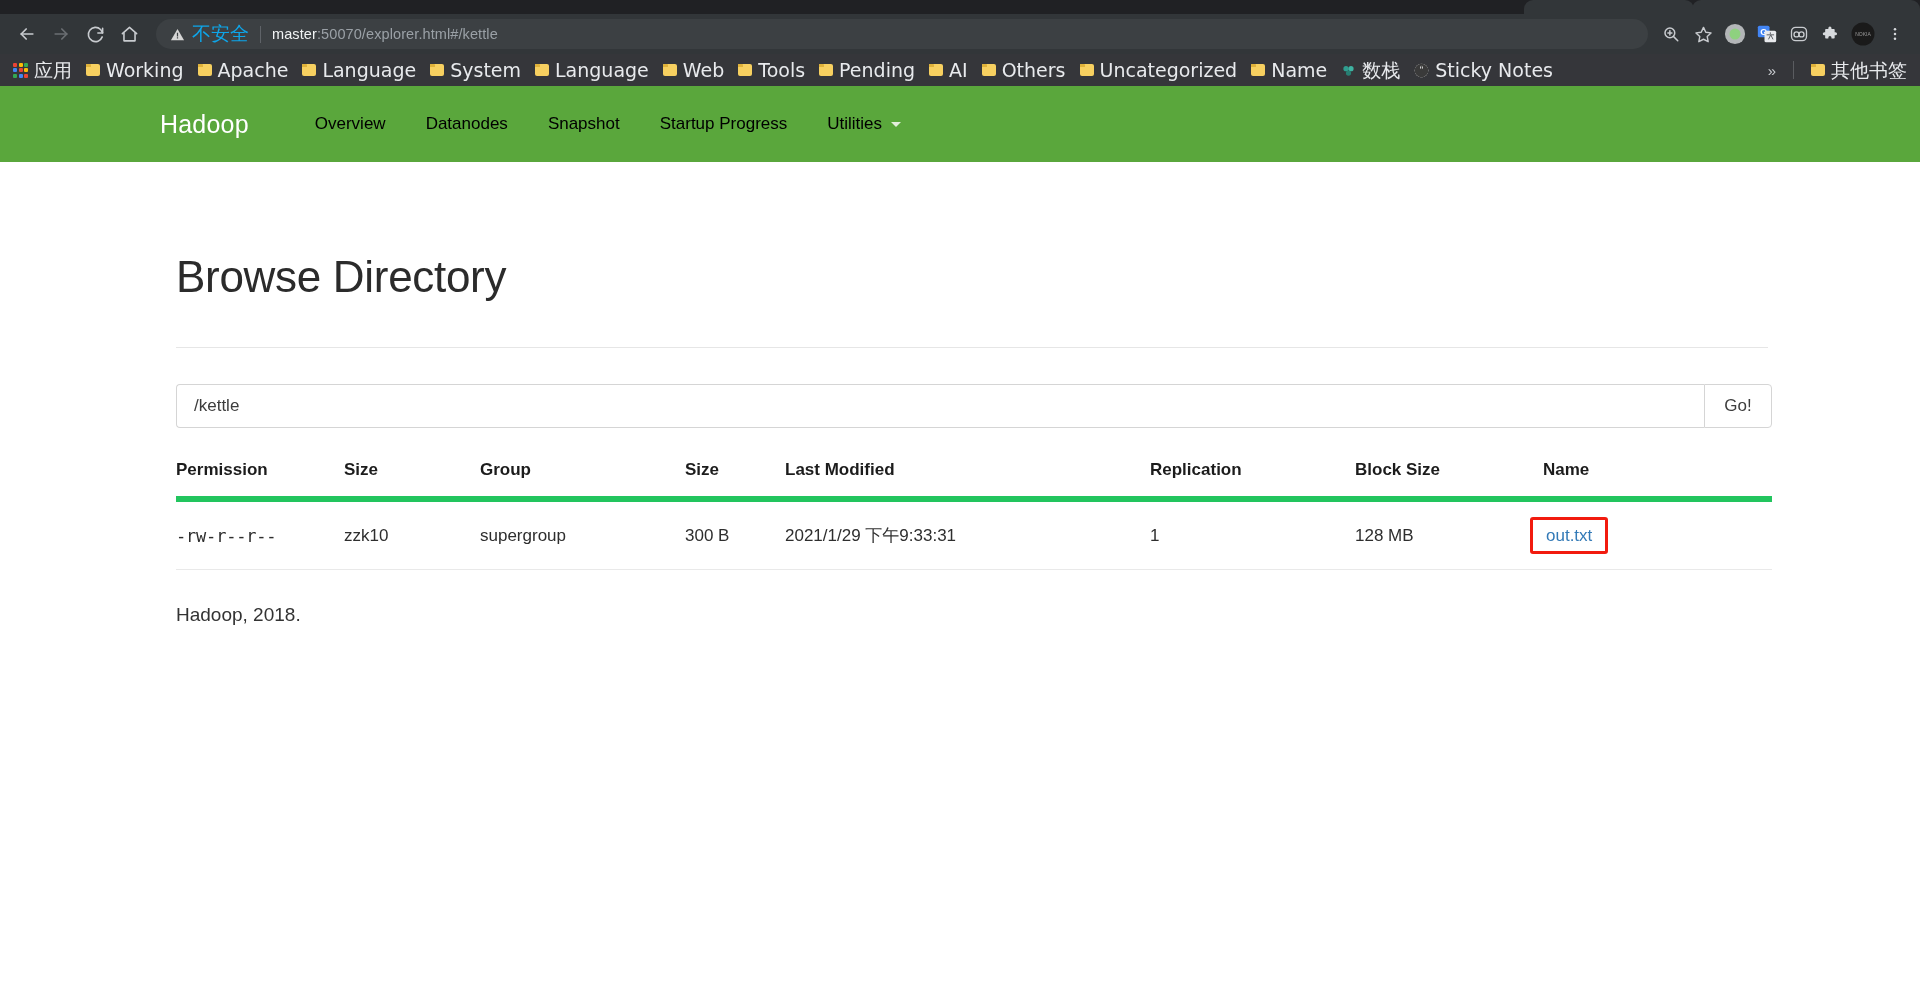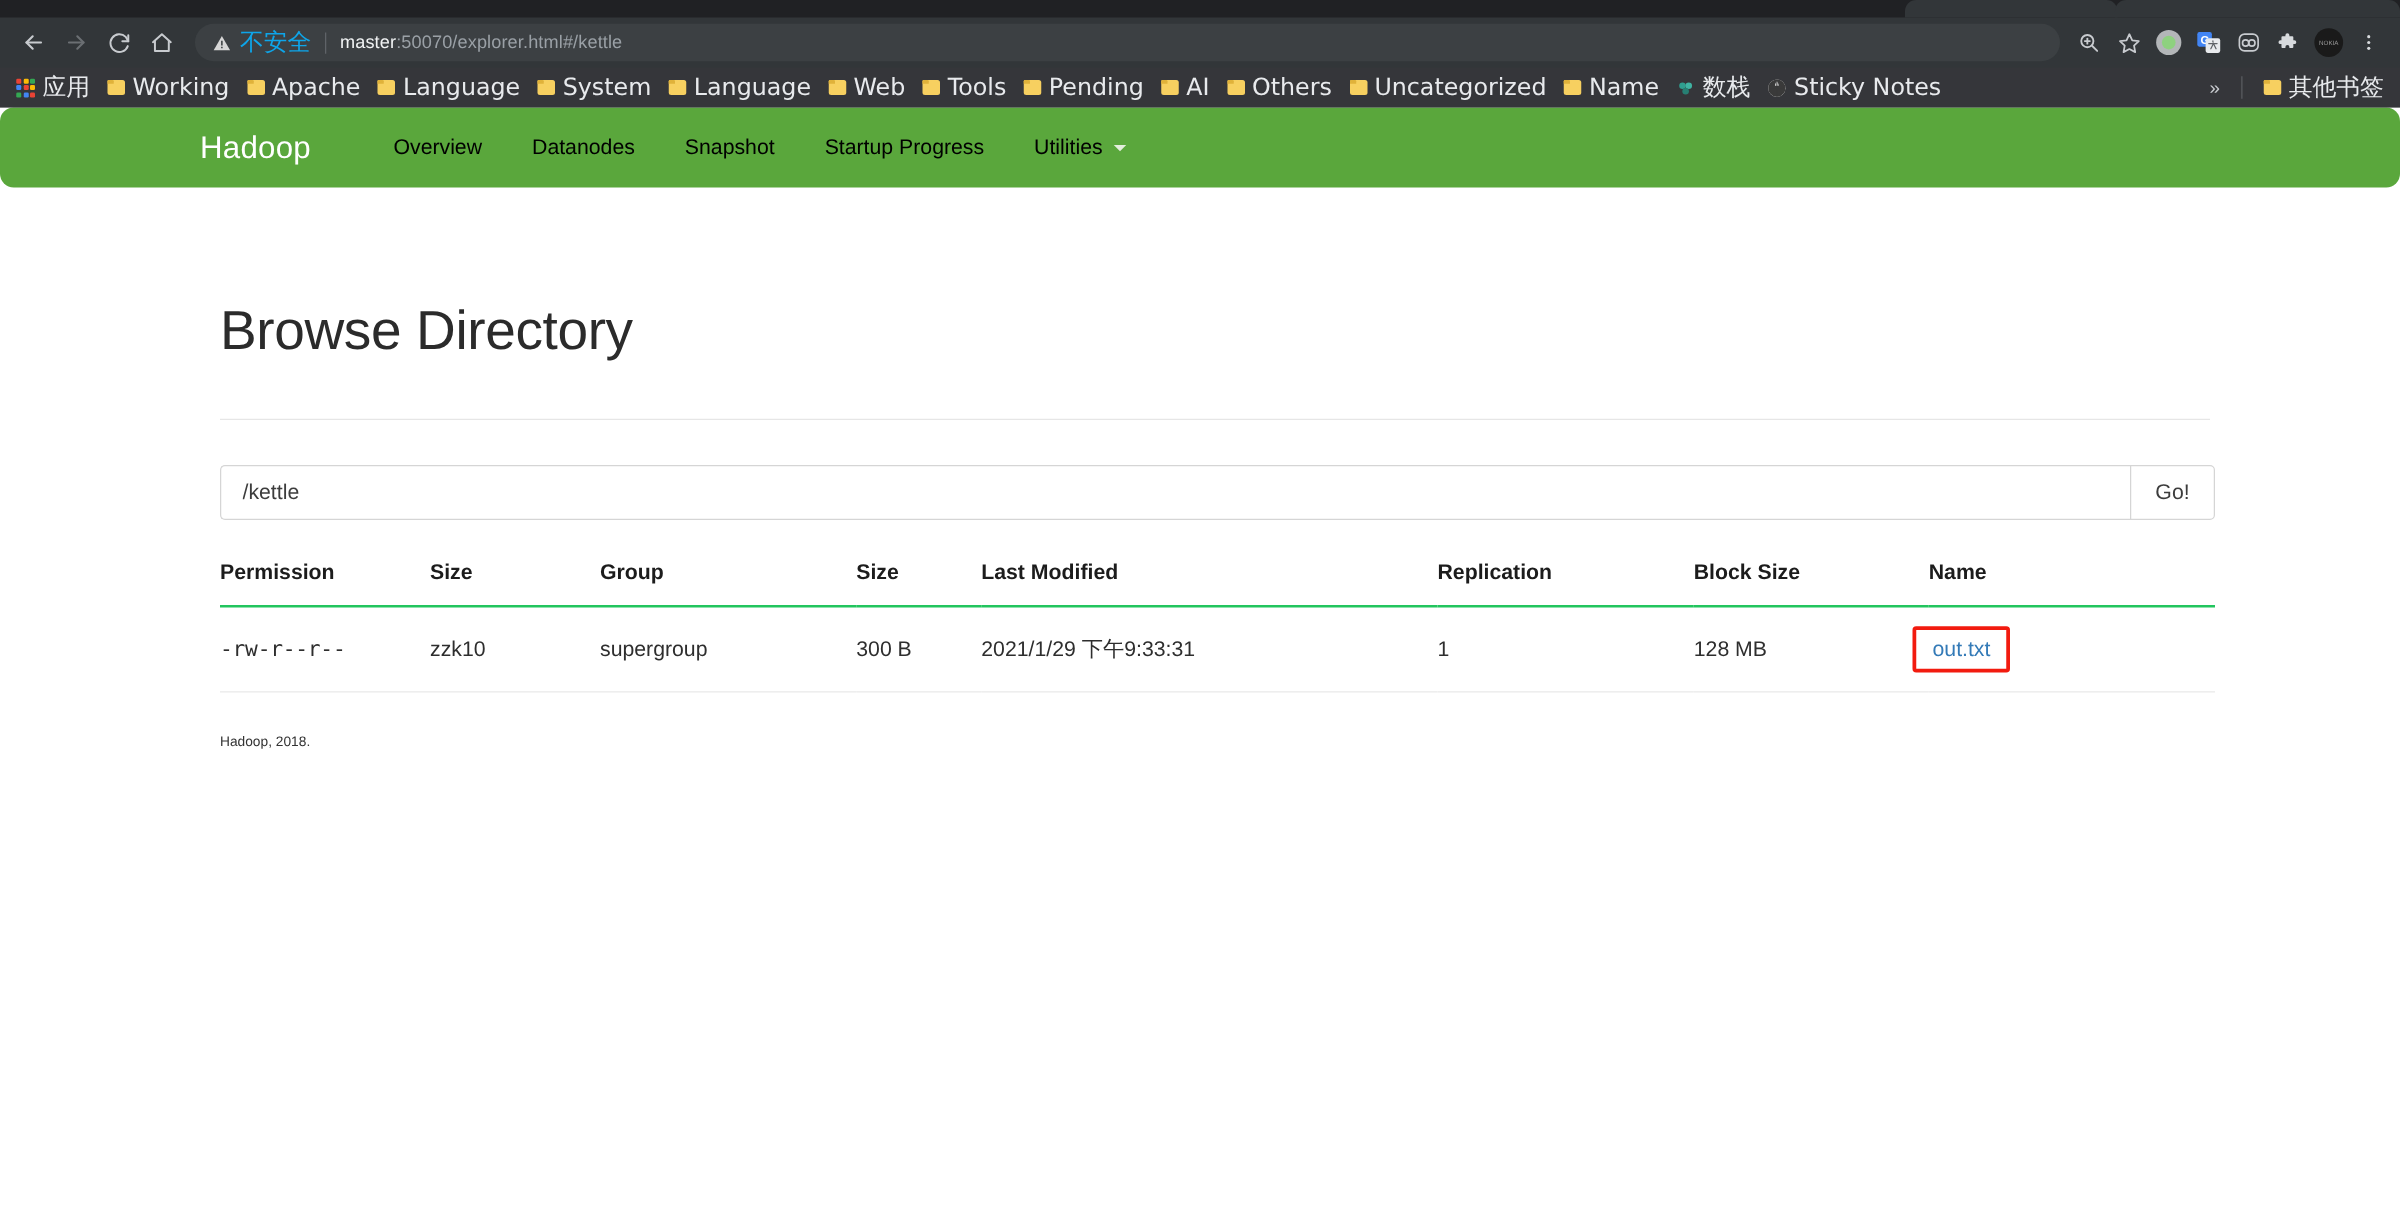--- a/index.html
+++ b/index.html
@@ -89,24 +89,23 @@
   #bm-right {
     position: absolute; right: 6px; display: flex; align-items: center; gap: 4px;
   }
   .chev-more { color:#c8cbcf; font-size:15px; padding: 0 8px; letter-spacing:-1px; }
   .bm-sep { width:1px; height:18px; background:#5a5c60; margin:0 6px; }
 
   
   #page { width: 1920px; background: #fff; }
 
   #navbar {
-    height: 64px; background: #5aa73c;
+    height: 76px; background: #5aa73c;
     display: flex; align-items: center;
     padding-left: 160px;
-    border-radius: 11px;
   }
   .brand {
     color: #ffffff; font-size: 25px; font-weight: 400;
     margin-right: 46px; letter-spacing: .2px;
   }
   .nav-link {
     color: #000000; font-size: 17px; padding: 0 20px;
     display: flex; align-items: center; gap: 9px; white-space: nowrap;
   }
   .caret {
@@ -140,21 +139,21 @@
     background: #fff; color: #3d3d3d; font-size: 17px;
     font-family: "Liberation Sans", sans-serif;
     cursor: pointer;
   }
 
   #files-table { width: 1596px; margin-top: 32px; border-collapse: collapse; }
   #files-table th {
     text-align: left; font-size: 17px; font-weight: 700; color: #1c1c1c;
     padding: 0 0 16px 0; white-space: nowrap;
   }
-  #files-table thead tr { border-bottom: 2px solid #22c55e; }
+  #files-table thead tr { border-bottom: 6px solid #22c55e; }
   #files-table td {
     font-size: 17px; color: #2e2e2e; padding: 22px 0; white-space: nowrap;
   }
   #files-table tbody tr { border-bottom: 1px solid #e9e9e9; }
   td.perm { font-family: "DejaVu Sans Mono", monospace; font-size: 15px; letter-spacing: -0.2px; }
 
   .col-perm  { width: 168px; }
   .col-owner { width: 136px; }
   .col-group { width: 205px; }
   .col-size  { width: 100px; }
@@ -167,21 +166,21 @@
   .highlight-box {
     display: inline-block;
     border: 3px solid #f21b0f;
     border-radius: 3px;
     padding: 7px 13px;
     margin: -7px 0 -7px -13px;
     line-height: 1;
   }
 
   #footer {
-    font-size: 11px; color: #333; margin-top: 34px;
+    font-size: 19px; color: #333; margin-top: 34px;
   }
 </style>
 </head>
 <body>
 
 <div id="browser-chrome">
 
   <div id="tab-strip">
     <div class="tab-shape"></div>
     <div class="tab-shape two"></div>

